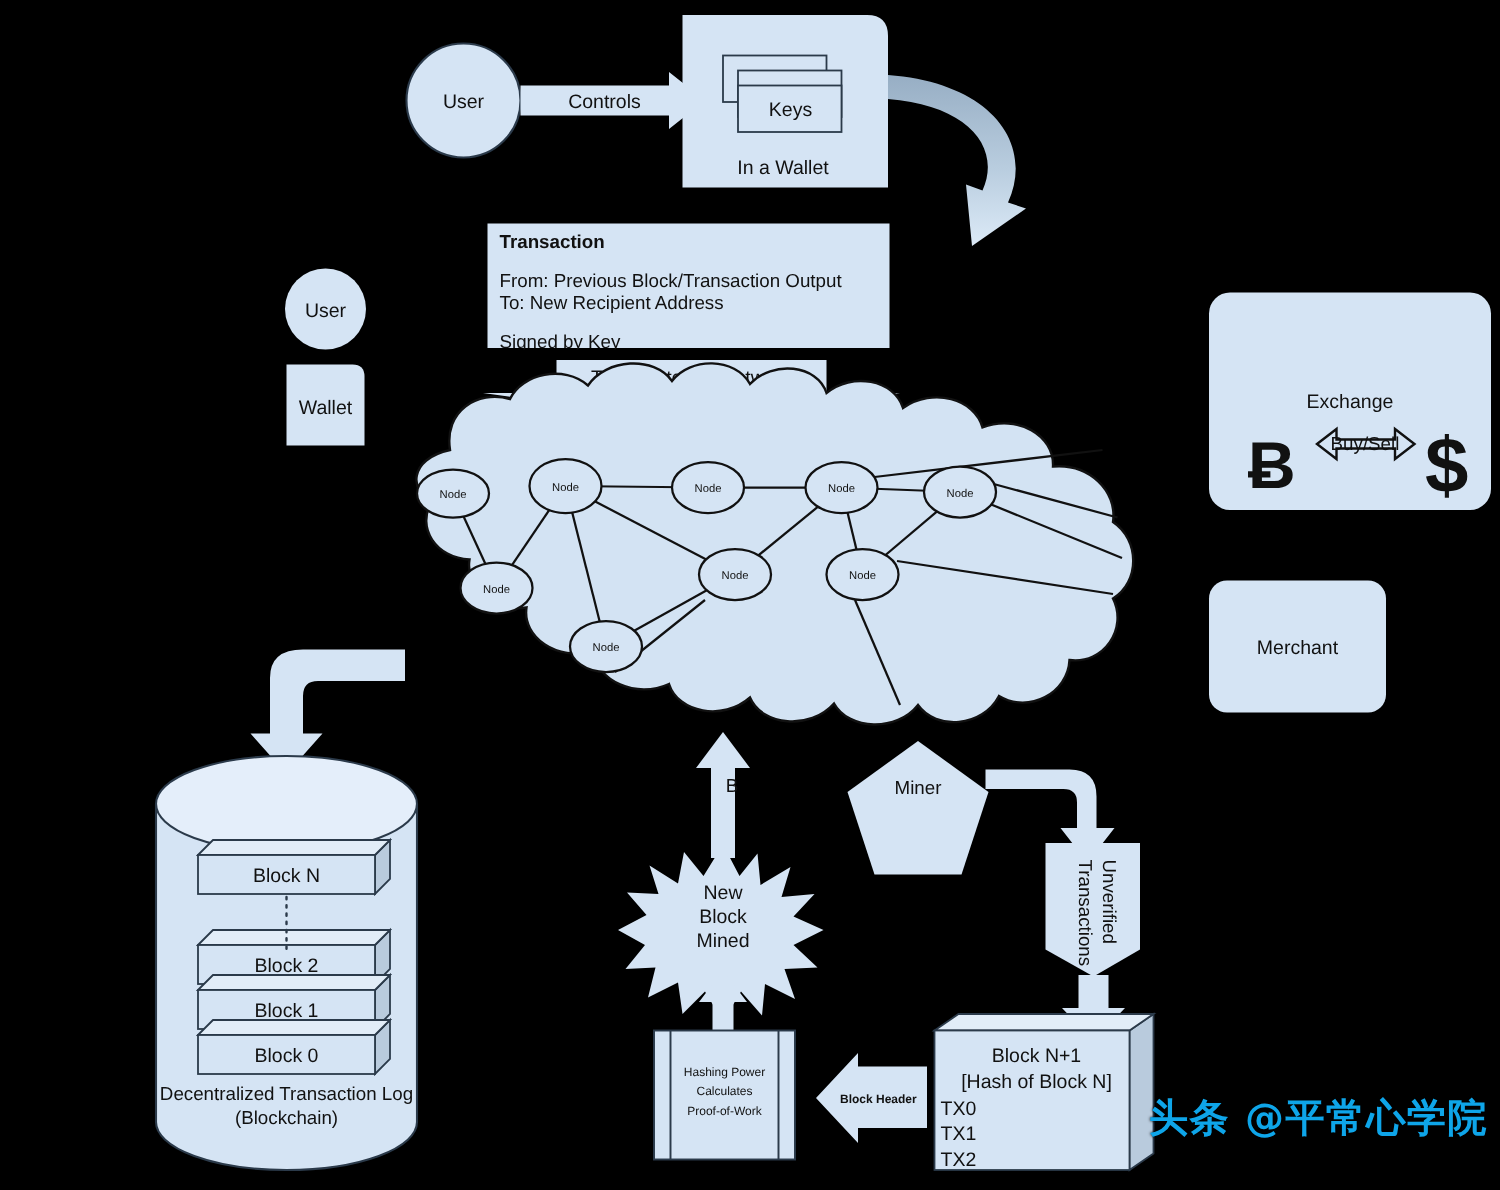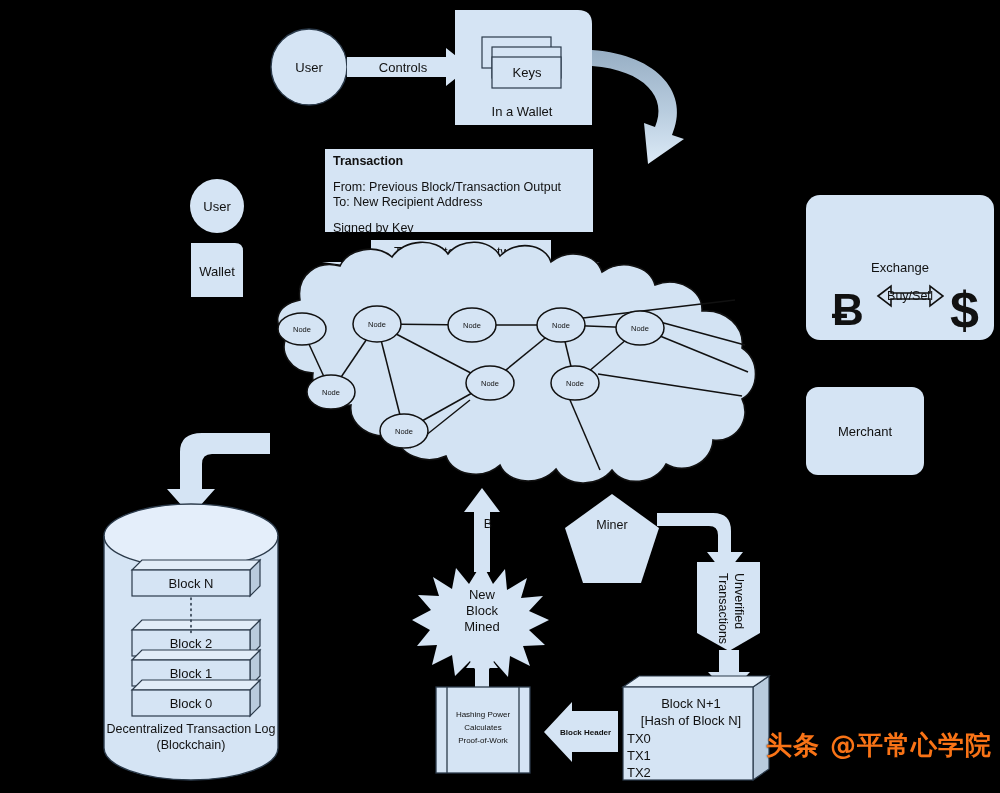--- a/index.html
+++ b/index.html
@@ -22,21 +22,21 @@
   .dotted{stroke:#2b3a4a;stroke-width:1.6;stroke-dasharray:1.5 4;fill:none;stroke-linecap:round;}
   text{font-family:"Liberation Sans","DejaVu Sans",sans-serif;fill:#111;}
   .t{font-size:13px;}
   .t-sm{font-size:8px;}
   .t-md{font-size:12.5px;}
   .t-bold{font-weight:bold;}
   .t-node{font-size:7.5px;}
   .ctr{text-anchor:middle;}
   .watermark{
     position:absolute;right:8px;bottom:30px;
-    font-size:26px;font-weight:bold;color:#f97316;
+    font-size:26px;font-weight:bold;color:#0ea5e9;
     letter-spacing:1px;
     text-shadow:0 0 2px #000;
     font-family:"DejaVu Sans",sans-serif;
     white-space:nowrap;
   }
 </style>
 </head>
 <body>
 
 <div id="stage">

